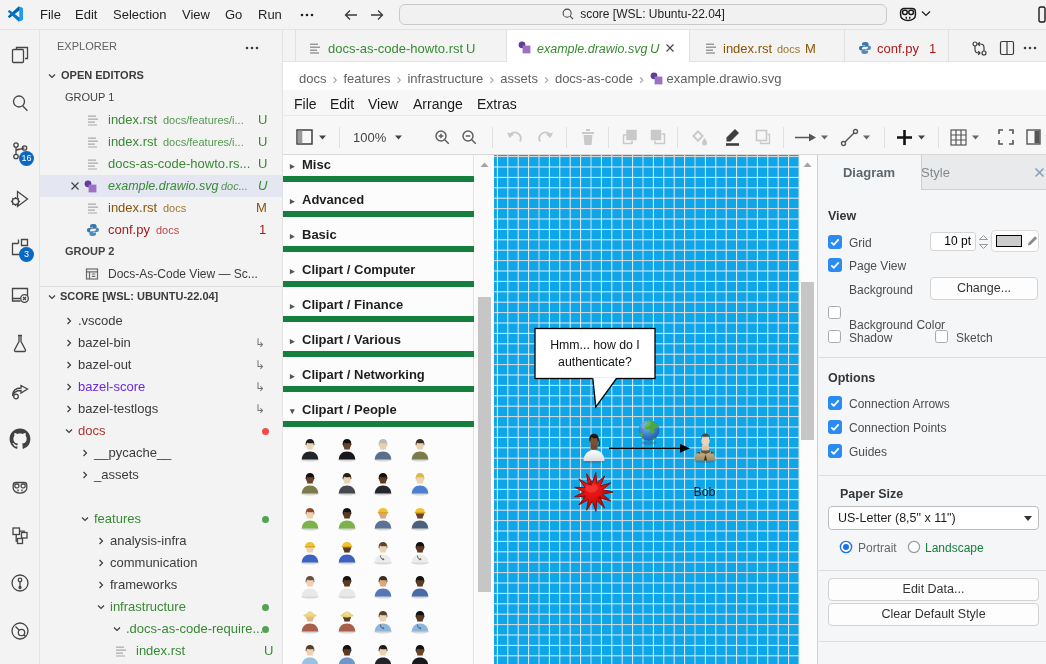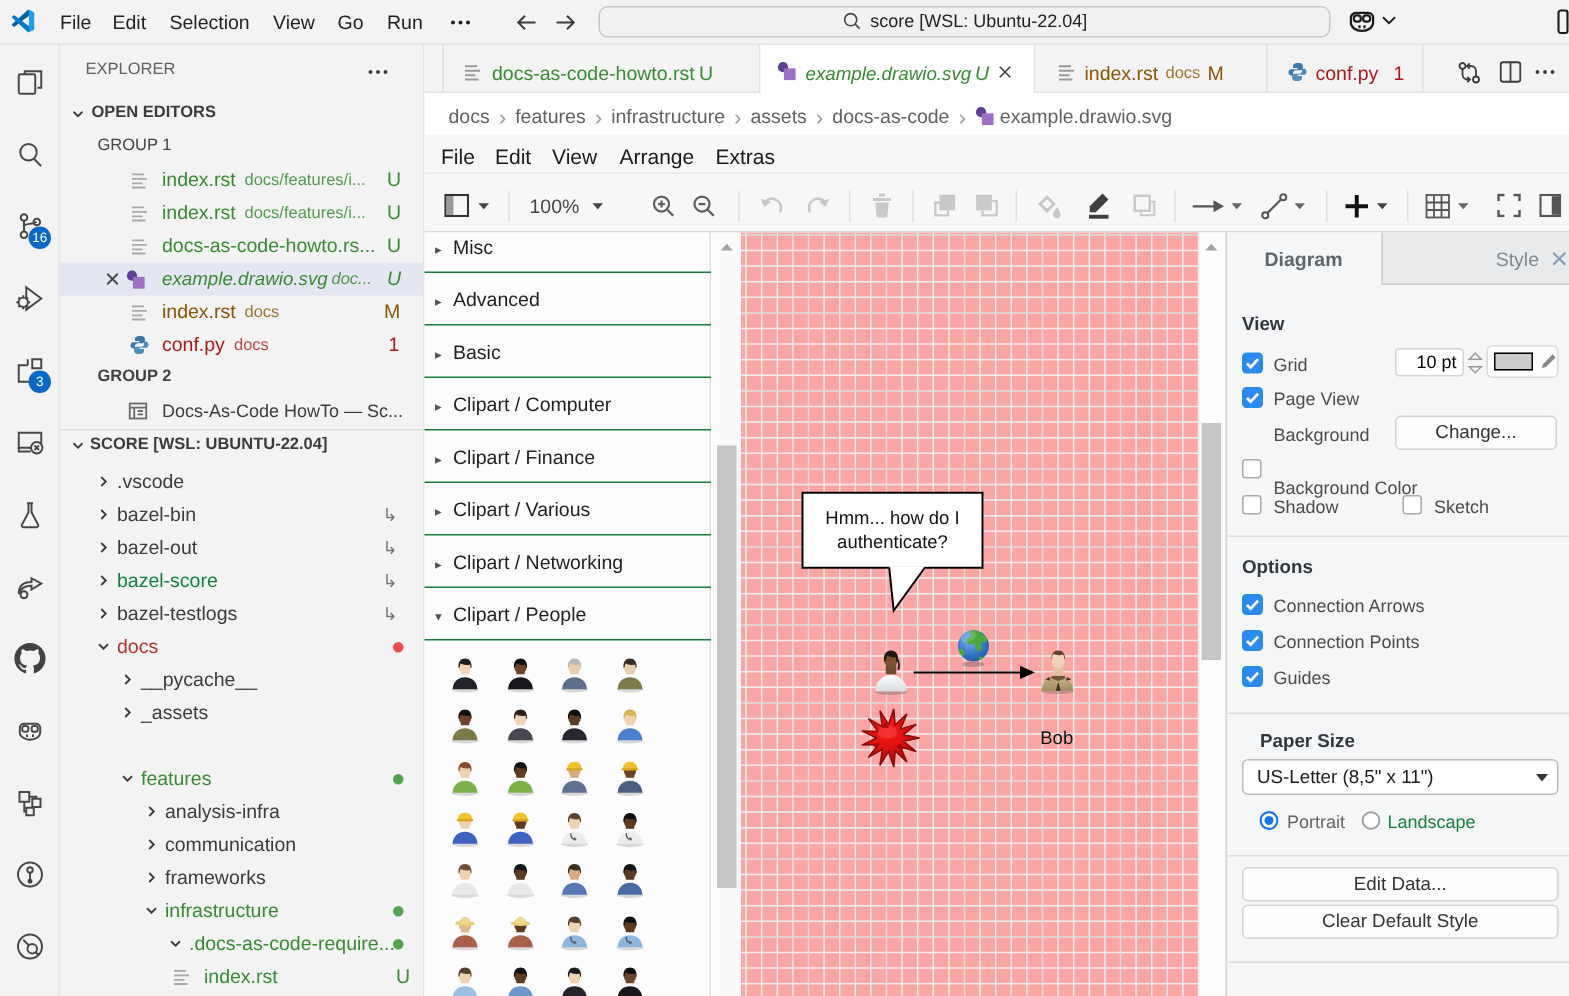--- a/index.html
+++ b/index.html
@@ -3,21 +3,21 @@
 *{margin:0;padding:0;box-sizing:border-box}
 html,body{width:1046px;height:664px;overflow:hidden}
 body{font-family:"Liberation Sans",sans-serif;background:#fff;position:relative;font-size:13px;color:#3b3b3b;-webkit-font-smoothing:antialiased}
 .abs{position:absolute}
 .row22{position:absolute;height:22px;line-height:22px;white-space:nowrap}
 svg{display:block}
 .chrome{background:#f3f3f3}
 .tabdiv{position:absolute;top:30px;width:1px;height:32px;background:#e0e0e0}
 .crumb{color:#616161}
 .csep{color:#9d9d9d;padding:0 6px;font-size:15px;vertical-align:-1px}
-.hdr35{position:absolute;left:283px;width:191px;height:35px;border-bottom:1px solid #15803d;font-weight:normal;font-size:13px;color:#1e1e1e;line-height:35px}
+.hdr35{position:absolute;left:283px;width:191px;height:35px;border-bottom:6px solid #15803d;font-weight:bold;font-size:13px;color:#1e1e1e;line-height:35px}
 .hdr35 .tri{display:inline-block;width:12px;margin-left:7px;color:#555;font-size:9px}
 .fp{font-size:12px;color:#4c4c4c}
 .fp-h{font-weight:bold;color:#33373a;font-size:12.5px}
 .cb{position:absolute;width:14px;height:14px;border-radius:3px;background:#2b8bf2}
 .cb svg{position:absolute;left:1px;top:1px}
 .cbu{position:absolute;width:13px;height:13px;border-radius:2.5px;background:#fff;border:1px solid #ababab}
 .btn{position:absolute;background:#fdfdfd;border:1px solid #d2d2d2;border-radius:4px;color:#333;font-size:12.5px;text-align:center}
 .sep-h{position:absolute;left:817px;width:229px;height:1px;background:#ddd}
 </style></head><body>
 
@@ -221,21 +221,21 @@
       <span class="abs" style="left:68px;color:#ad1a1a">conf.py</span>
       <span class="abs" style="left:116px;font-size:11px;color:#ad1a1a;opacity:.8">docs</span>
       <span class="abs" style="left:219px;color:#ad1a1a">1</span>
     </div>
 <div class="abs" style="left:25px;top:215px;font-size:11px;font-weight:bold;color:#424242">GROUP 2</div>
 <div class="row22" style="left:0;top:233px;width:243px">
       <svg class="abs" style="left:45px;top:4px" width="14" height="14" viewBox="0 0 14 14" fill="none" stroke="#6a6a6a" stroke-width="1.2">
         <rect x="1.5" y="2" width="11" height="10"></rect>
         <path d="M1.5 4.8h11M4.5 4.8V12M6.8 7h3.5M6.8 9.3h3.5"></path>
       </svg>
-      <span class="abs" style="left:68px;color:#3b3b3b;font-size:12px">Docs-As-Code HowTo — Sc...</span>
+      <span class="abs" style="left:68px;color:#3b3b3b;font-size:12px">Docs-As-Code View — Sc...</span>
     </div>
 <div class="abs" style="left:0;top:256px;width:243px;height:1px;background:#dcdcdc"></div>
 <svg class="abs" style="left:7px;top:262px" width="10" height="10" viewBox="0 0 10 10" fill="none" stroke="#3b3b3b" stroke-width="1.2">
       <path d="m2 3.5 3 3 3-3"></path>
     </svg>
 <div class="abs" style="left:20px;top:260px;font-size:11px;font-weight:bold;color:#3b3b3b">SCORE [WSL: UBUNTU-22.04]</div>
 <div class="row22" style="left:0;top:280px;width:243px">
       <svg class="abs" style="left:24px;top:6px" width="10" height="10" viewBox="0 0 10 10" fill="none" stroke="#3b3b3b" stroke-width="1.2">
         <path d="m3.5 2 3 3-3 3"></path>
       </svg>
@@ -252,21 +252,21 @@
       <svg class="abs" style="left:24px;top:6px" width="10" height="10" viewBox="0 0 10 10" fill="none" stroke="#3b3b3b" stroke-width="1.2">
         <path d="m3.5 2 3 3-3 3"></path>
       </svg>
       <span class="abs" style="left:38px;color:#3b3b3b">bazel-out</span>
       <span class="abs" style="left:215px;color:#767676;font-size:12px">↳</span>
     </div>
 <div class="row22" style="left:0;top:346px;width:243px">
       <svg class="abs" style="left:24px;top:6px" width="10" height="10" viewBox="0 0 10 10" fill="none" stroke="#3b3b3b" stroke-width="1.2">
         <path d="m3.5 2 3 3-3 3"></path>
       </svg>
-      <span class="abs" style="left:38px;color:#15803d">bazel-score</span>
+      <span class="abs" style="left:38px;color:#6d28d9">bazel-score</span>
       <span class="abs" style="left:215px;color:#767676;font-size:12px">↳</span>
     </div>
 <div class="row22" style="left:0;top:368px;width:243px">
       <svg class="abs" style="left:24px;top:6px" width="10" height="10" viewBox="0 0 10 10" fill="none" stroke="#3b3b3b" stroke-width="1.2">
         <path d="m3.5 2 3 3-3 3"></path>
       </svg>
       <span class="abs" style="left:38px;color:#3b3b3b">bazel-testlogs</span>
       <span class="abs" style="left:215px;color:#767676;font-size:12px">↳</span>
     </div>
 <div class="row22" style="left:0;top:390px;width:243px">
@@ -706,21 +706,21 @@
     <path d="M3.8 23.5c0-4.6 3.2-8 8.2-8s8.2 3.4 8.2 8z" fill="#17171c"></path>
     <path d="M9.2 9.5h5.6v4h-5.6z" fill="#6e4428"></path>
     <ellipse cx="12" cy="8.6" rx="4.1" ry="4.6" fill="#6e4428"></ellipse>
     <path d="M7.6 8.2c0-3.4 1.9-5.2 4.4-5.2s4.4 1.8 4.4 5.2c0 .8-.3 1.4-.6 1l-.4-2.2c-2 .6-4.8.4-6.4-.6l-.8 2.8c-.3.4-.6-.2-.6-1z" fill="#111"></path>
   </svg>
 <div class="abs" style="left:475px;top:155px;width:19px;height:509px;background:#fafafa"></div>
 <svg class="abs" style="left:479px;top:161px" width="11" height="8" viewBox="0 0 11 8">
     <path fill="#a3a3a3" d="M5.5 1.5 9.5 6h-8z"></path>
   </svg>
 <div class="abs" style="left:478px;top:297px;width:13px;height:295px;background:#c6c6c6"></div>
-<div class="abs" style="left:494px;top:155px;width:305px;height:509px;background:#fca5a5;overflow:hidden">
+<div class="abs" style="left:494px;top:155px;width:305px;height:509px;background:#0ea5e9;overflow:hidden">
 <svg width="305" height="509" viewBox="494 155 305 509" font-family="Liberation Sans,sans-serif">
 <defs>
 <radialGradient id="gglobe" cx="40%" cy="32%" r="75%">
           <stop offset="0%" stop-color="#7db4e8"></stop>
           <stop offset="55%" stop-color="#3a7cce"></stop>
           <stop offset="100%" stop-color="#1c56a0"></stop>
         </radialGradient>
 <radialGradient id="gstar" cx="45%" cy="40%" r="65%">
           <stop offset="0%" stop-color="#f31b1b"></stop>
           <stop offset="45%" stop-color="#dd1111"></stop>
@@ -784,21 +784,21 @@
 </svg>
   </div>
 <div class="abs" style="left:799px;top:155px;width:18px;height:509px;background:#fcfcfc;border-left:1px solid #f0f0f0"></div>
 <svg class="abs" style="left:802px;top:161px" width="11" height="8" viewBox="0 0 11 8">
     <path fill="#a3a3a3" d="M5.5 1.5 9.5 6h-8z"></path>
   </svg>
 <div class="abs" style="left:801px;top:282px;width:13px;height:158px;background:#c6c6c6"></div>
 <div class="abs" style="left:817px;top:155px;width:229px;height:509px;background:#f5f6f7;border-left:1px solid #d0d0d0"></div>
 <div class="abs" style="left:921px;top:155px;width:125px;height:35px;background:#e9eaeb;border-bottom:1px solid #cfcfcf;border-left:1px solid #cfcfcf"></div>
 <div class="abs fp" style="left:817px;top:165px;width:104px;text-align:center;font-weight:bold;color:#5c666d;font-size:13px">Diagram</div>
-<div class="abs fp" style="left:921px;top:165px;width:105px;text-align:right;color:#82898f;font-size:13px">Style</div>
+<div class="abs fp" style="left:921px;top:165px;width:105px;text-align:left;color:#82898f;font-size:13px">Style</div>
 <svg class="abs" style="left:1034px;top:167px" width="11" height="11" viewBox="0 0 11 11" stroke="#8aa0b5" stroke-width="1.6">
     <path d="m1.5 1.5 8 8M9.5 1.5l-8 8"></path>
   </svg>
 <div class="abs fp-h" style="left:828px;top:209px">View</div>
 <div class="cb" style="left:828px;top:235px">
     <svg width="12" height="12" viewBox="0 0 12 12" fill="none" stroke="#fff" stroke-width="1.8">
       <path d="m2.3 6.3 2.5 2.5 4.9-5.4"></path>
     </svg>
   </div>
 <div class="abs fp" style="left:849px;top:236px">Grid</div>

